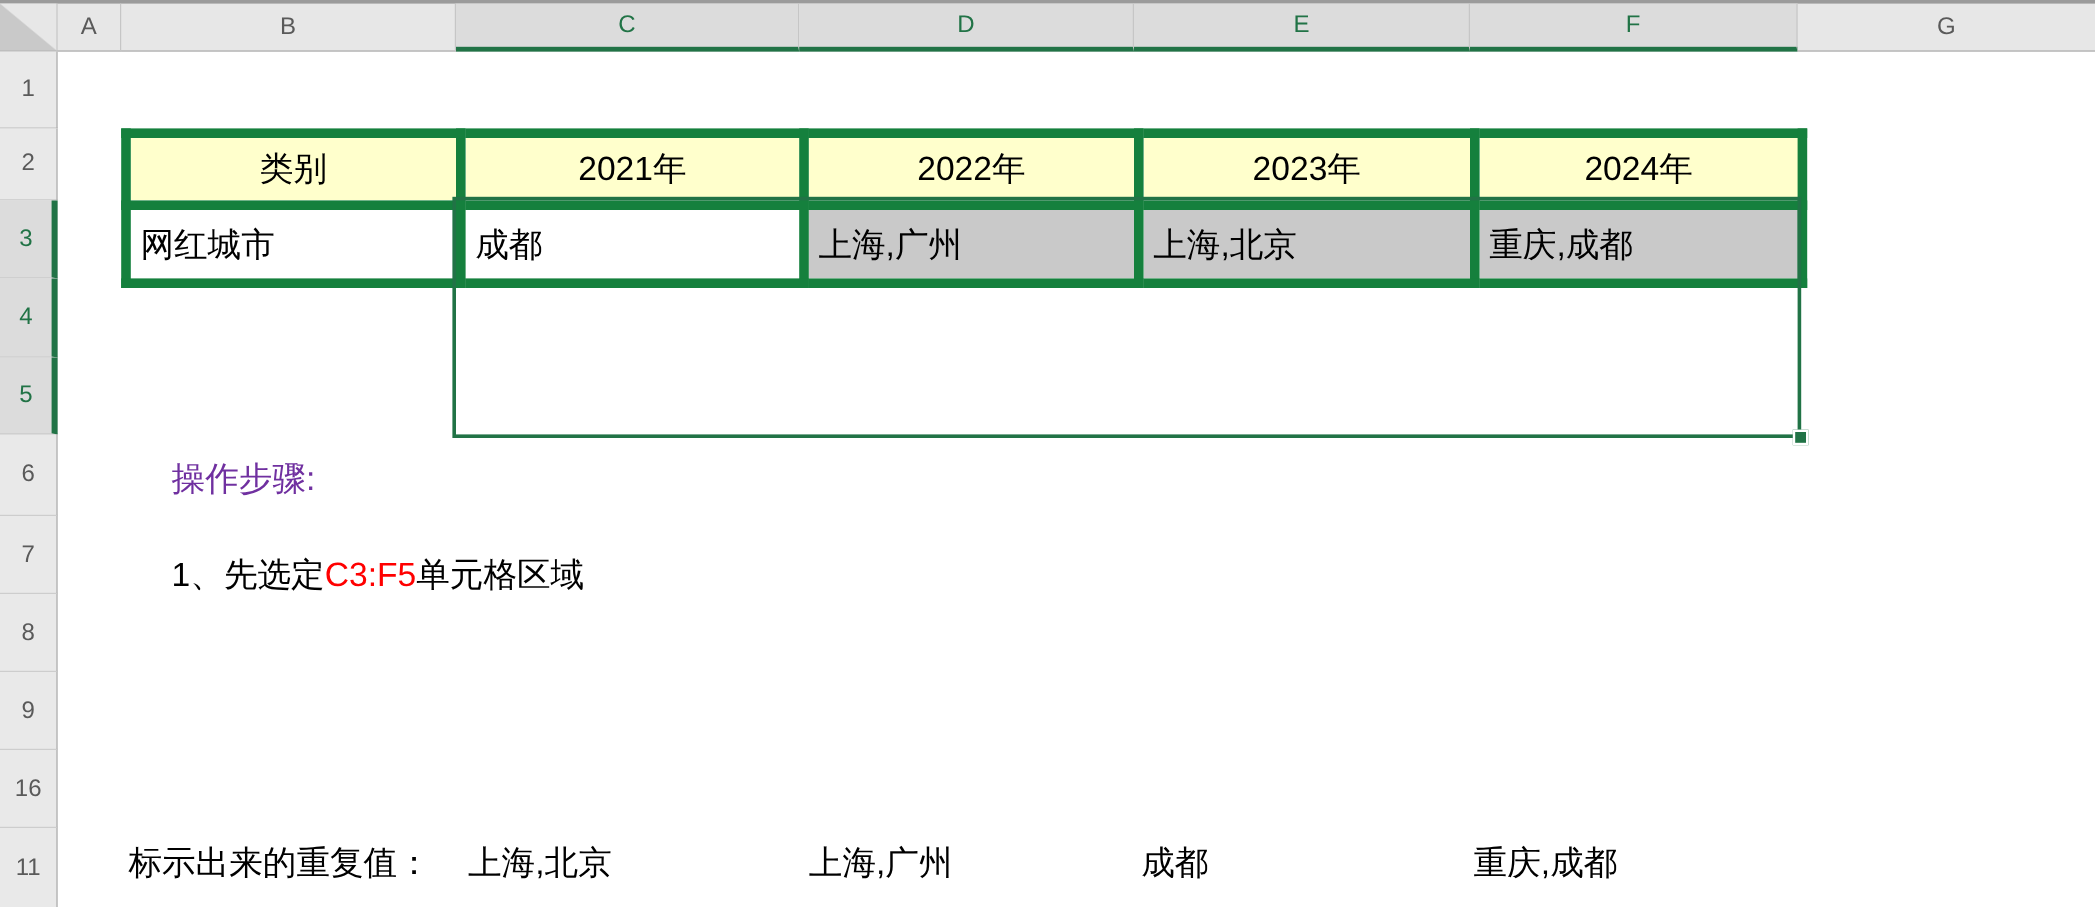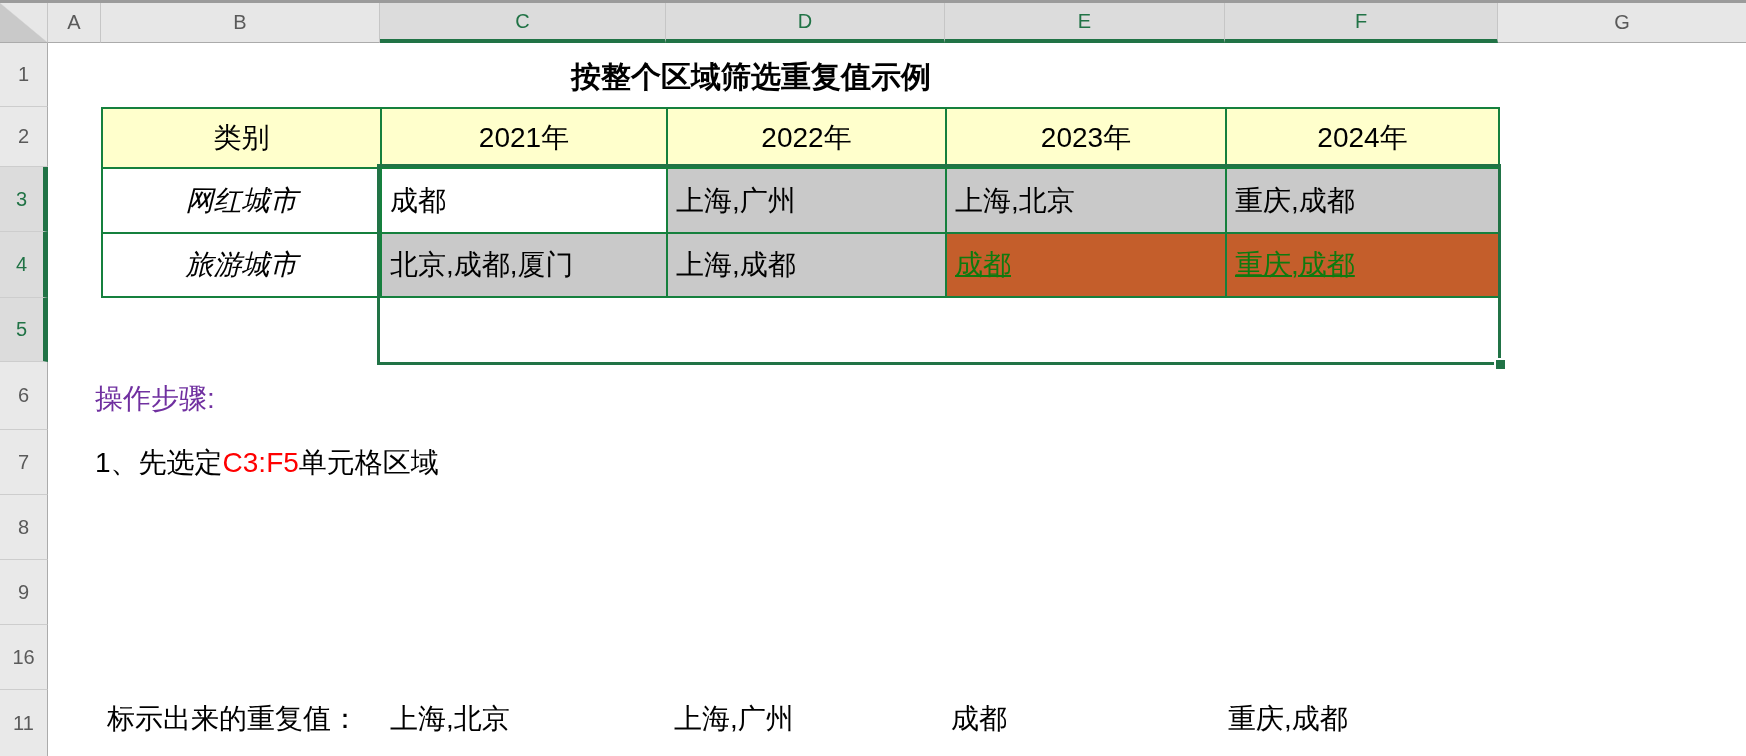--- a/index.html
+++ b/index.html
@@ -33,40 +33,40 @@
   .row-h.sel{background:#dcdcdc;color:#217346;border-right:5px solid #217346;}
   
   .sheet-title{
     position:absolute;top:57px;left:101px;width:1300px;text-align:center;
     font-size:30px;font-weight:bold;white-space:nowrap;
   }
   table.main{
     position:absolute;left:101px;top:107px;border-collapse:collapse;table-layout:fixed;
   }
   table.main td{
-    box-sizing:border-box;border:2px solid #15803d;font-size:28px;padding:0 8px;
+    box-sizing:border-box;border:8px solid #15803d;font-size:28px;padding:0 8px;
     overflow:hidden;white-space:nowrap;vertical-align:middle;
   }
   td.hdr{background:#ffffcc;text-align:center;}
-  td.cat{background:#ffffff;text-align:center;font-style:italic;}
+  td.cat{background:#ffffff;}
   td.val{text-align:left;}
   td.bg-gray{background:#c9c9c9;}
   td.bg-orange{background:#c45e2b;}
   td.dup span{color:#0f7a0f;text-decoration:underline;text-decoration-thickness:2px;}
   
   .sel-box{
     position:absolute;left:377px;top:164px;width:1124px;height:201px;box-sizing:border-box;
     border:3px solid #217346;pointer-events:none;
   }
   .fill-handle{
     position:absolute;left:1494px;top:358px;width:9px;height:9px;background:#217346;
     border:2px solid #fff;box-sizing:content-box;
   }
   
-  .note{position:absolute;font-size:28px;white-space:nowrap;}
+  .note{position:absolute;font-size:28px;white-space:nowrap;margin-left:48px;}
   .purple{color:#7030a0;}
   .red{color:#ff0000;}
   .bold{font-weight:bold;}
   .dup-item{position:absolute;font-size:28px;white-space:nowrap;}
 </style>
 </head>
 <body>
 
 <div id="screen">
 
@@ -88,21 +88,20 @@
     <div class="row-h sel" style="height:66px">4</div>
     <div class="row-h sel" style="height:64px">5</div>
     <div class="row-h" style="height:68px">6</div>
     <div class="row-h" style="height:65px">7</div>
     <div class="row-h" style="height:65px">8</div>
     <div class="row-h" style="height:65px">9</div>
     <div class="row-h" style="height:65px">16</div>
     <div class="row-h" style="height:66px;border-bottom:none">11</div>
   </div>
 
-  <div class="sheet-title">按整个区域筛选重复值示例</div>
 
   <table class="main">
     <colgroup>
       <col style="width:279px">
         <col style="width:286px">
         <col style="width:279px">
         <col style="width:280px">
         <col style="width:273px">
     </colgroup>
     <tbody>
@@ -113,36 +112,29 @@
       <td class="hdr">2023年</td>
       <td class="hdr">2024年</td>
     </tr>
     <tr style="height:65px">
       <td class="cat">网红城市</td>
       <td class="val">成都</td>
       <td class="val bg-gray">上海,广州</td>
       <td class="val bg-gray">上海,北京</td>
       <td class="val bg-gray">重庆,成都</td>
     </tr>
-    <tr style="height:64px">
-      <td class="cat">旅游城市</td>
-      <td class="val bg-gray">北京,成都,厦门</td>
-      <td class="val bg-gray">上海,成都</td>
-      <td class="val bg-orange dup"><span>成都</span></td>
-      <td class="val bg-orange dup"><span>重庆,成都</span></td>
-    </tr>
   </tbody>
     </table>
 
   <div class="sel-box"></div>
   <div class="fill-handle"></div>
 
   <div class="note purple" style="left:95px;top:380px">操作步骤:</div>
 
-  <div class="note" style="left:95px;top:444px"><span>1、先选定</span><span class="red">C3:F5</span><span>单元格区域</span></div>
+  <div class="note" style="left:95px;top:460px"><span>1、先选定</span><span class="red">C3:F5</span><span>单元格区域</span></div>
 
 
 
   <div class="dup-item" style="left:107px;top:700px">标示出来的重复值：</div>
   <div class="dup-item" style="left:390px;top:700px">上海,北京</div>
   <div class="dup-item" style="left:674px;top:700px">上海,广州</div>
   <div class="dup-item" style="left:951px;top:700px">成都</div>
   <div class="dup-item" style="left:1228px;top:700px">重庆,成都</div>
 
 </div>

